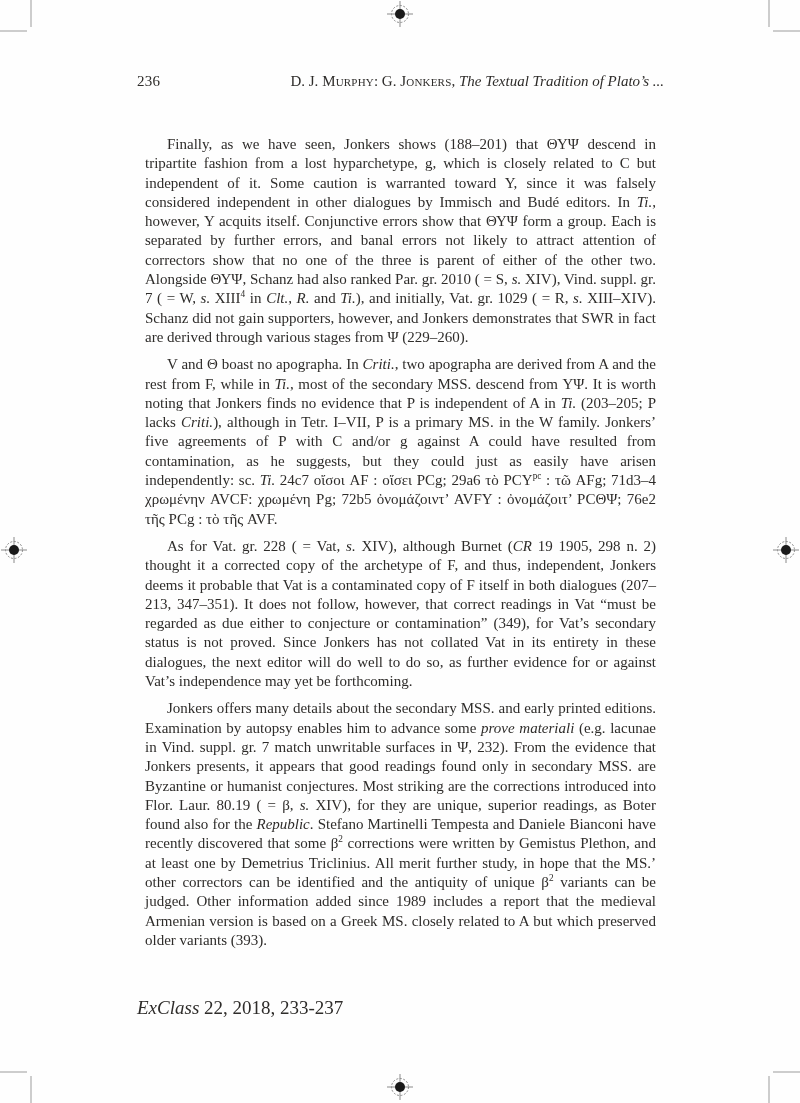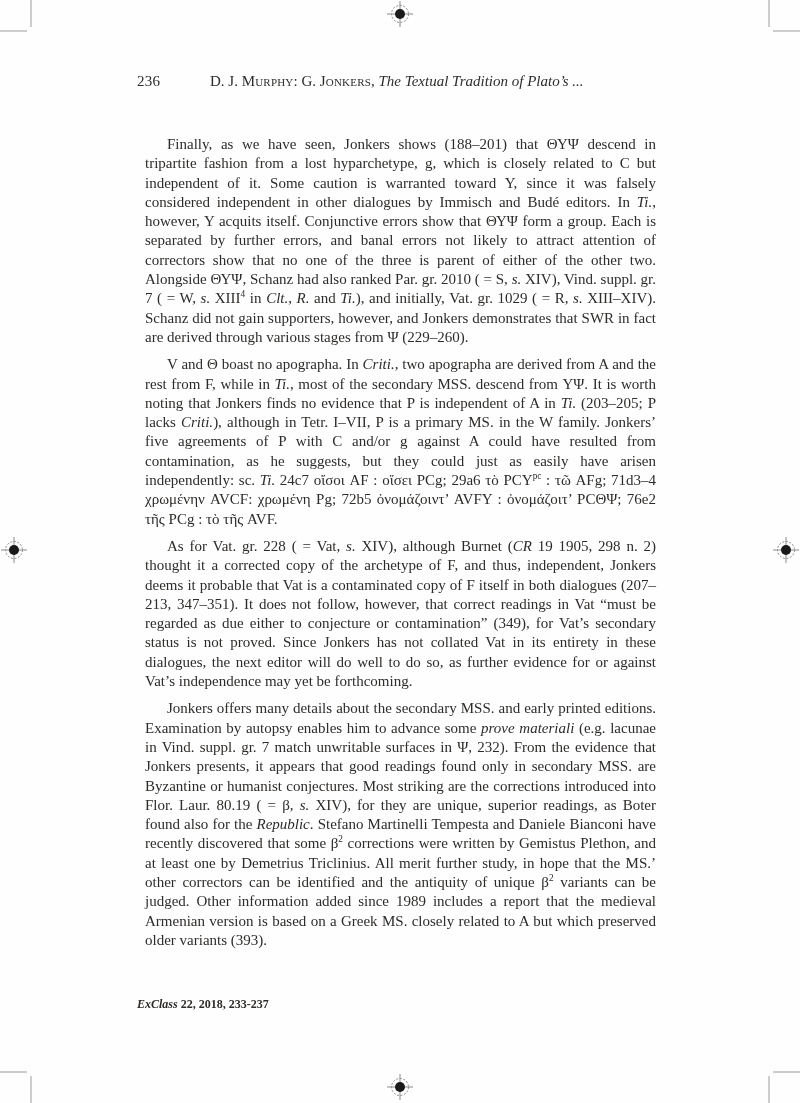--- a/index.html
+++ b/index.html
@@ -22,27 +22,27 @@
   
   .reg{position:absolute;width:26px;height:26px;}
   .reg.top{left:387px;top:1px;}
   .reg.bottom{left:387px;top:1074px;}
   .reg.left{left:1px;top:537px;}
   .reg.right{left:773px;top:537px;}
   
   .content{position:absolute;left:137px;top:72px;width:527px;}
   .header{display:flex;align-items:baseline;font-size:15px;line-height:19px;}
   .pagenum{width:73px;flex:0 0 auto;letter-spacing:0.3px;}
-  .header-title{flex:1;}
+  .header-title{flex:1;text-align:right;}
   .bodytext{margin-top:44px;}
   p.para{margin:8px;padding:0;font-size:15px;line-height:19.3px;text-align:justify;text-indent:22px;}
   .i{font-style:italic;}
   .sc{font-variant:small-caps;letter-spacing:0.2px;}
   .sup{vertical-align:super;font-size:0.62em;line-height:0;}
-  .footer{position:absolute;left:137px;top:997px;font-size:12px;font-weight:bold;}
+  .footer{position:absolute;left:137px;top:997px;font-size:19px;}
 </style>
 </head>
 <body>
 
 <div class="sheet">
 
   <div class="crop tl-v"></div>
   <div class="crop tl-h"></div>
   <div class="crop tr-v"></div>
   <div class="crop tr-h"></div>

